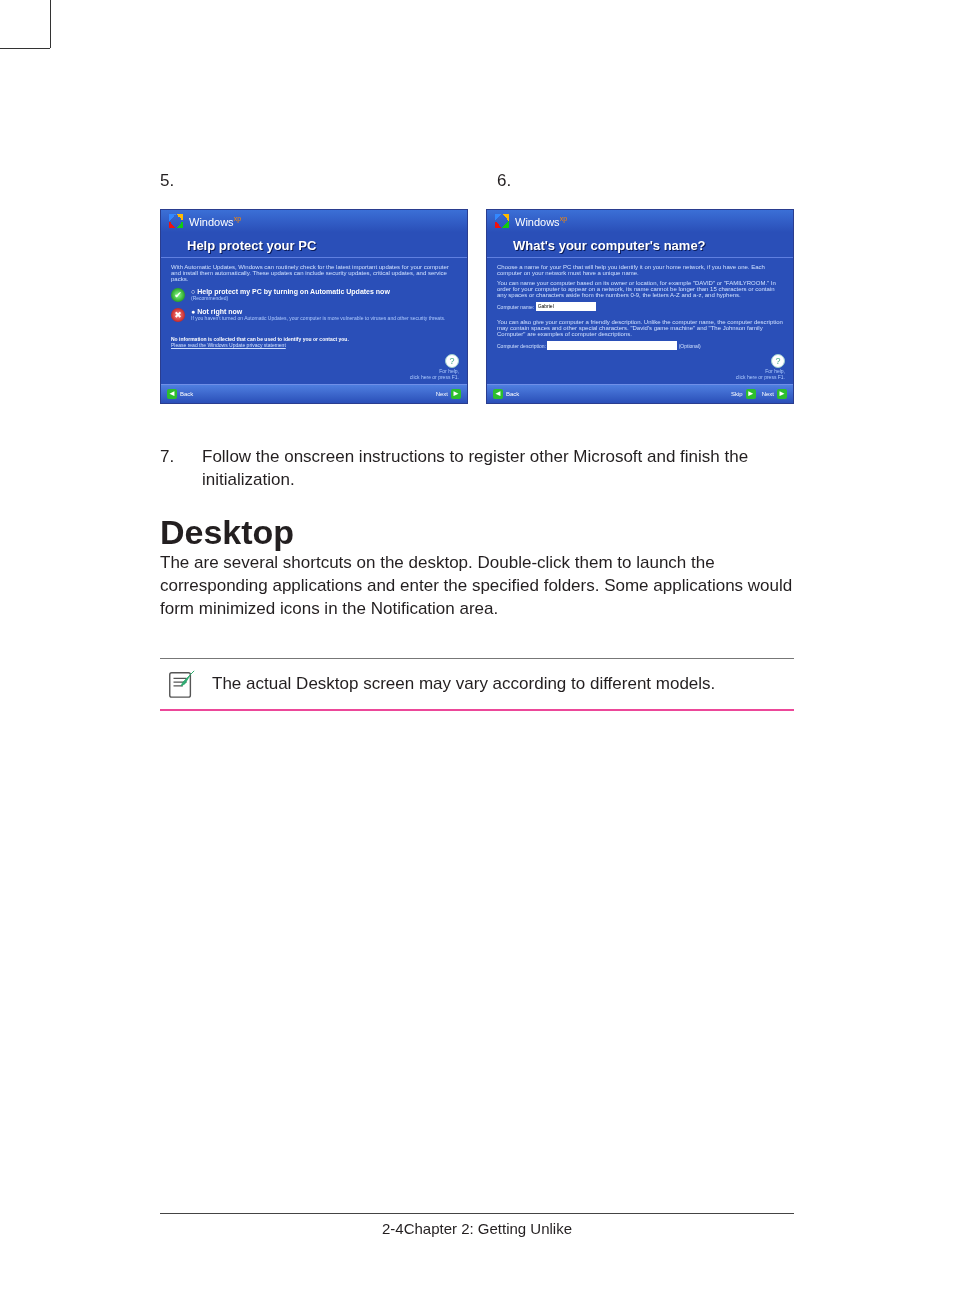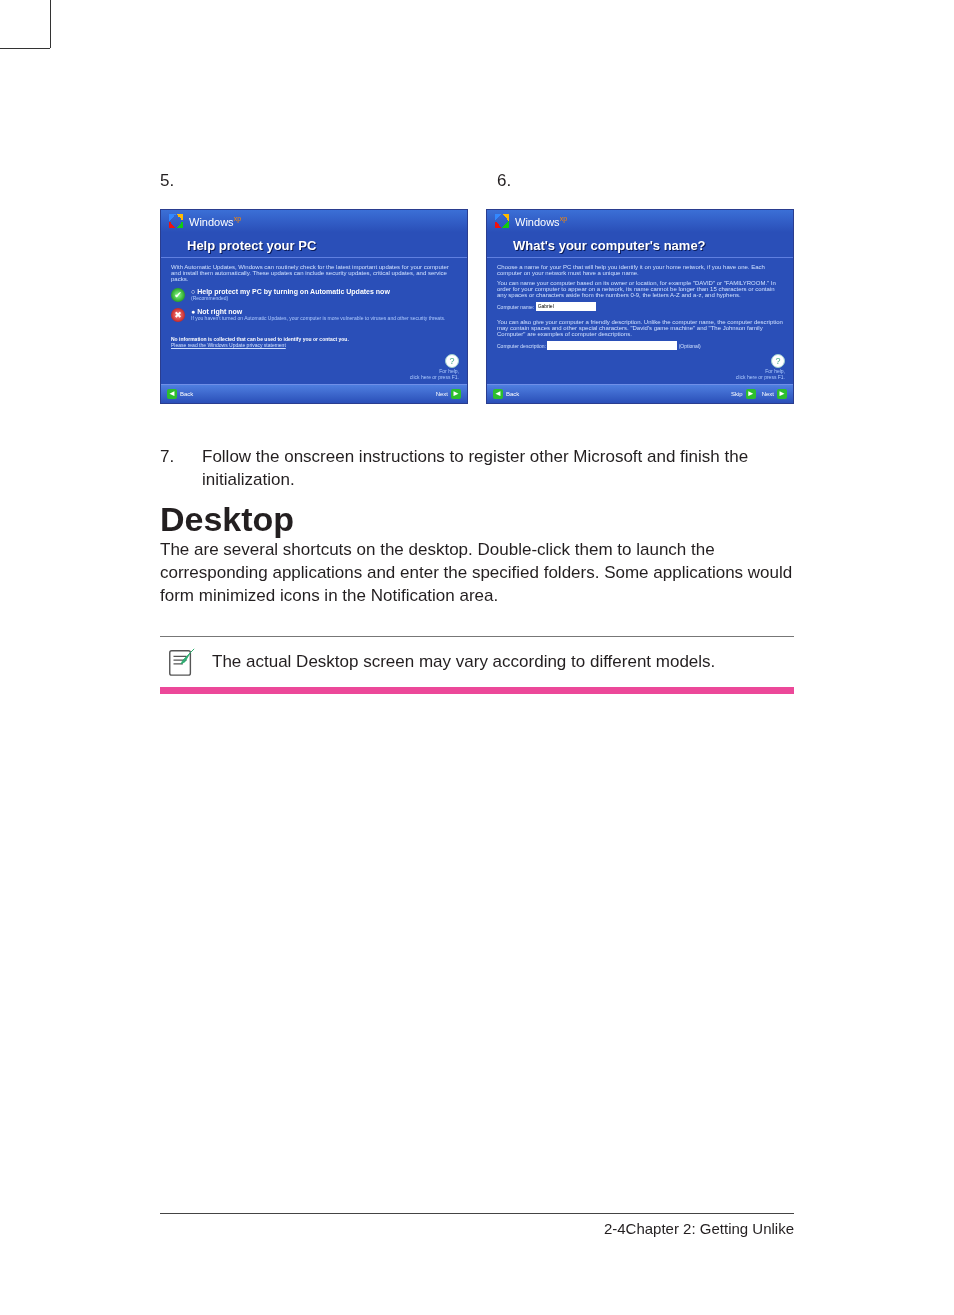--- a/index.html
+++ b/index.html
@@ -123,47 +123,47 @@
   }
   .step7 {
     display:flex;
     font-size:17px;
     line-height:1.35;
     margin-top: 42px;
   }
   .sect-title {
     font-size: 34px;
     font-weight: 700;
-    margin-top: 8px;
+    margin-top: 21px;
   }
   .sect-body {
     font-size: 17px;
     line-height: 1.35;
     margin-top: 0;
   }
   .note-box {
     display:flex;
     align-items:center;
     gap: 16px;
     border-top: 1px solid #777;
-    border-bottom: 7px solid #ec4899;
+    border-bottom: 2px solid #ec4899;
     padding: 10px 6px;
-    margin-top: 28px;
+    margin-top: 37px;
   }
   .note-icon {
     width: 30px; height: 30px; flex:0 0 30px;
     position:relative;
   }
   .note-icon svg { width:100%; height:100%; }
   .note-text { font-size:17px; }
   .footer-row {
     position:absolute;
     left:160px; right:160px; bottom:78px;
     border-top:1px solid #444;
-    display:flex; justify-content:flex-end;
+    display:flex; justify-content:center;
     font-size:15px;
     padding-top:6px;
   }
 </style>
 </head>
 <body>
 
 <div class="crop-v"></div>
 <div class="crop-h"></div>
 

